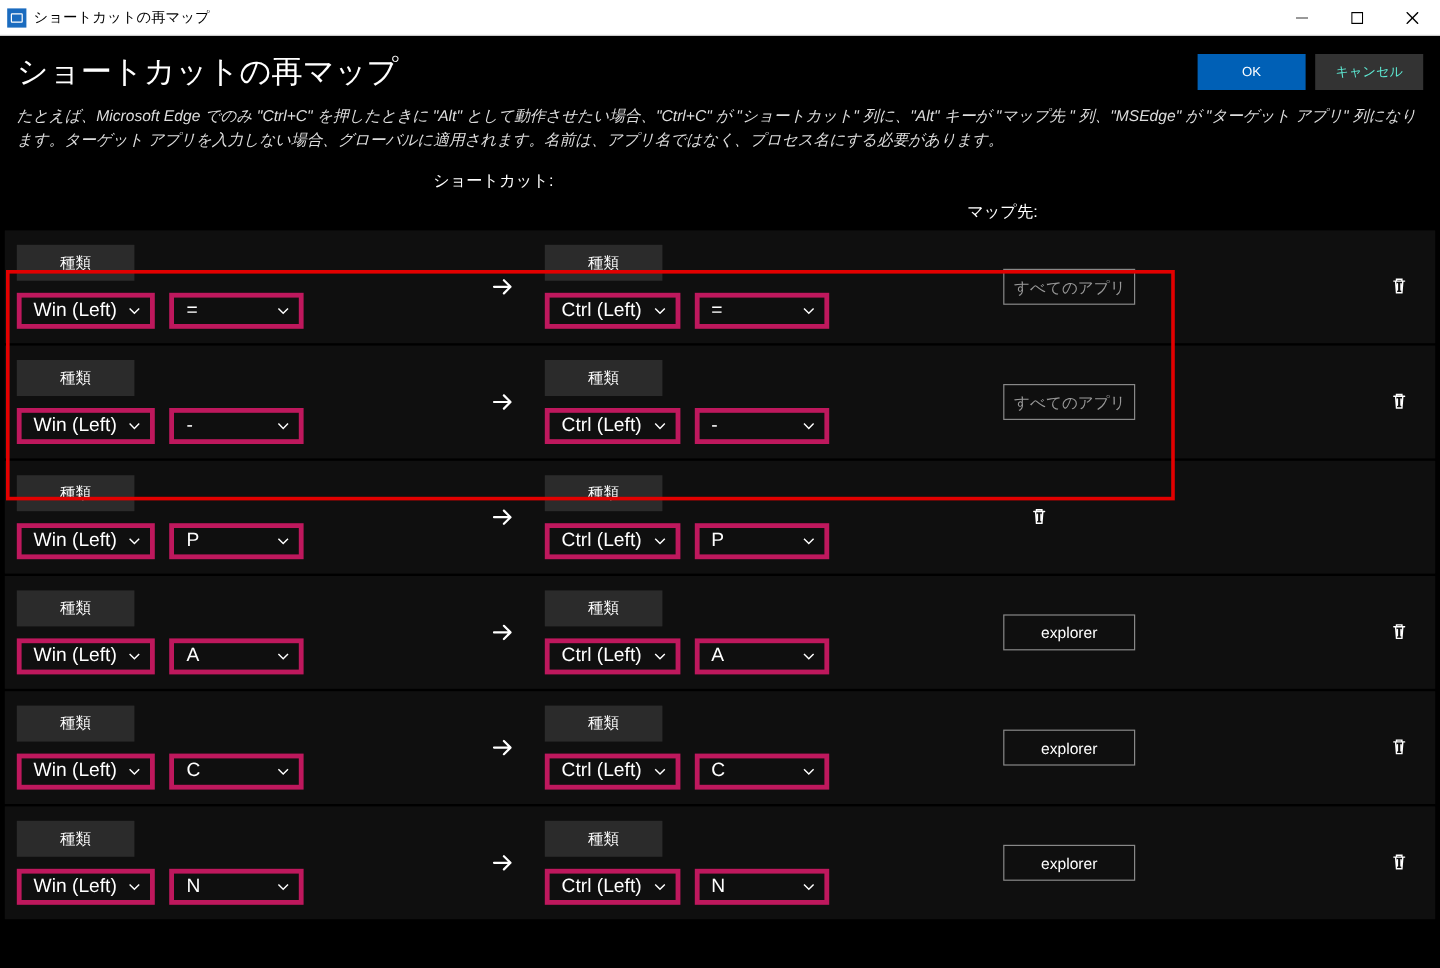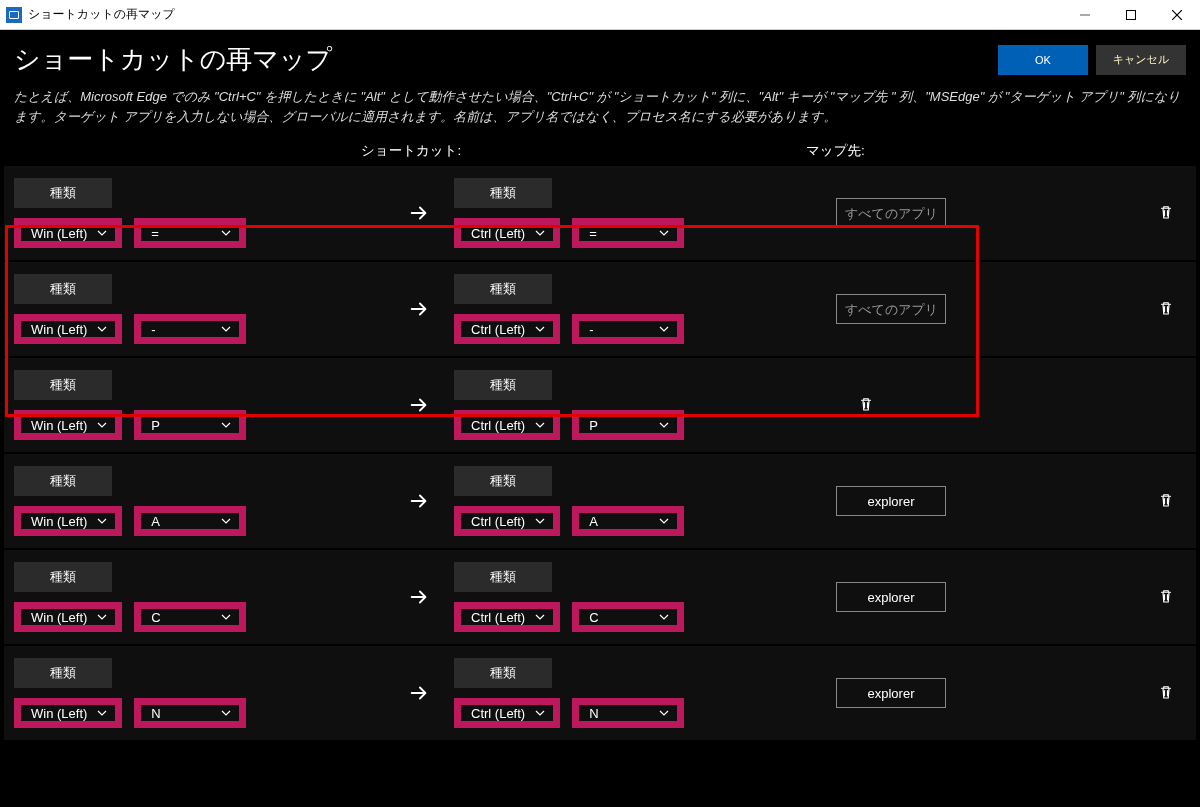--- a/index.html
+++ b/index.html
@@ -63,41 +63,41 @@
   }
   .btn-primary, .btn-secondary {
     height: 30px;
     min-width: 90px;
     display: flex; align-items: center; justify-content: center;
     font-size: 11px;
     margin-left: 8px;
     cursor: pointer;
   }
   .btn-primary { background: #0060b6; color: #fff; }
-  .btn-secondary { background: #333; color: #fef9c3; }
+  .btn-secondary { background: #333; color: #5eead4; }
   .description {
     padding: 12px 14px 4px 14px;
     font-size: 13.5px;
     line-height: 1.5;
   }
   .example {
     padding: 4px 14px 10px 14px;
     font-size: 13px;
     font-style: italic;
     color: #ddd;
     line-height: 1.5;
   }
   .col-headers {
     display: flex;
     padding: 6px 14px 6px 14px;
     font-size: 13.5px;
     justify-content: flex-end;
   }
   .col-headers .h1 { width: 445px; }
-  .col-headers .h2 { width: 380px; }
+  .col-headers .h2 { width: 380px; margin-top: 26px; }
   .col-headers .h3 { flex: 1; }
   .rows {
     padding: 0 4px;
   }
   .remap-row {
     display: flex;
     align-items: center;
     height: 94px;
     background: #0f0f0f;
     margin-bottom: 2px;
@@ -125,27 +125,27 @@
     background: #2b2b2b;
     display: flex; align-items: center; justify-content: center;
     font-size: 13px;
   }
   .controls-line {
     display: flex;
     gap: 12px;
   }
   .dropdown {
     height: 30px;
-    border: 7px solid #be185d;
+    border: 4px solid #be185d;
     background: transparent;
     display: flex;
     align-items: center;
     position: relative;
     padding: 0 28px 0 10px;
-    font-size: 13px;
+    font-size: 16px;
     min-width: 106px;
   }
   .dropdown.wd { min-width: 112px; }
   .chev {
     position: absolute;
     right: 6px;
     top: 50%;
     transform: translateY(-50%);
     width: 14px; height: 14px;
     display:flex; align-items:center; justify-content:center;

